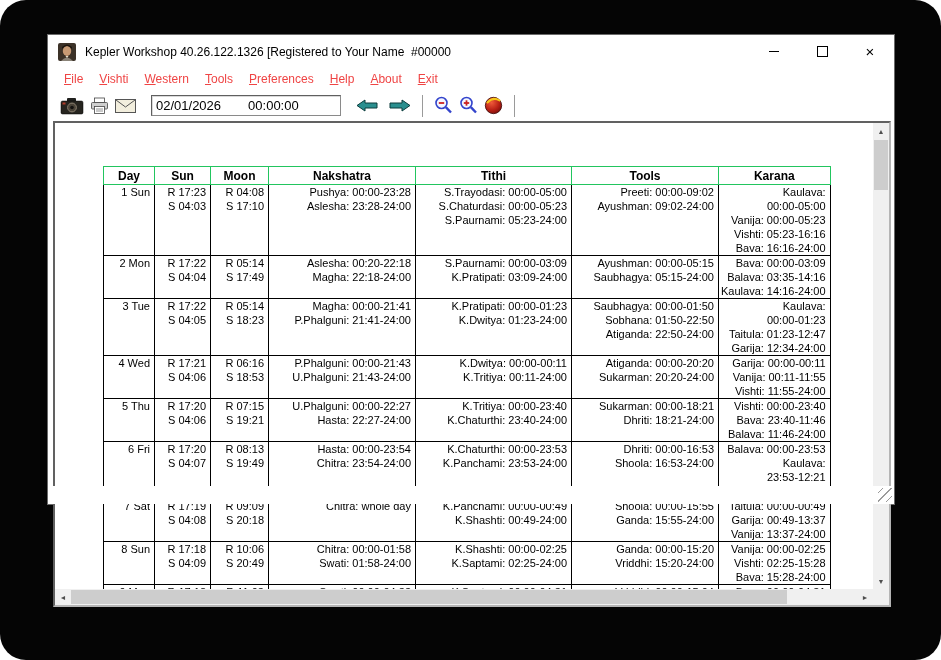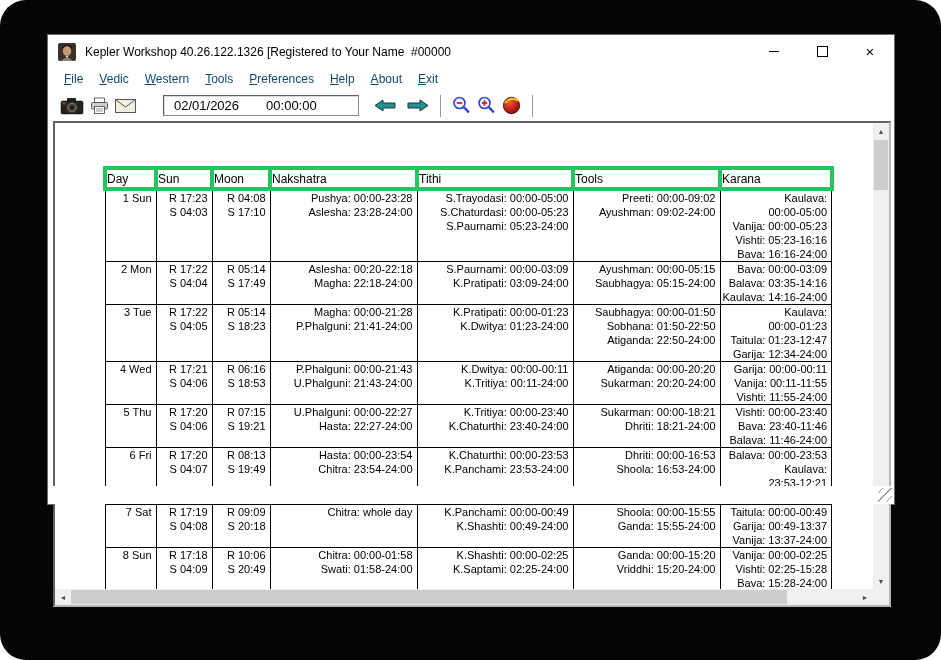--- a/index.html
+++ b/index.html
@@ -12,39 +12,39 @@
   .titlebar{height:33px;display:flex;align-items:center;padding-left:10px;}
   .appicon{width:18px;height:18px;margin-right:9px;display:inline-block;}
   .title{font-size:12px;color:#000;white-space:pre;}
   .winbtns{margin-left:auto;display:flex;height:100%;}
   .wbtn{width:48px;height:100%;display:flex;align-items:center;justify-content:center;cursor:default;}
   .min-glyph{width:10px;height:1px;background:#000;display:inline-block;}
   .max-glyph{width:9px;height:9px;border:1px solid #000;display:inline-block;}
   .close-glyph{font-size:15px;line-height:1;color:#000;}
   
   .menubar{height:22px;display:flex;align-items:center;padding-left:8px;}
-  .mitem{display:inline-block;font-size:12px;color:#0c4a6e;padding:3px 8px;cursor:default;}
+  .mitem{display:inline-block;font-size:12px;color:#ef4444;padding:3px 8px;cursor:default;}
   .mitem::first-letter{text-decoration:underline;}
   
   .toolbar{height:31px;display:flex;align-items:center;padding-left:9px;}
   .tbtn{background:none;border:none;padding:1px 3px;margin:0;display:flex;align-items:center;cursor:default;}
-  .datefield{width:184px;height:19px;margin-left:24px;background:#fff;
+  .datefield{width:184px;height:19px;margin-left:12px;background:#fff;
              border:1px solid #8a8a8a;border-top-color:#5f5f5f;border-left-color:#5f5f5f;
              box-shadow:inset 1px 1px 0 #d9d9d9;
-             display:flex;align-items:center;padding-left:10px;font-size:13px;}
+             display:flex;align-items:center;padding-left:4px;font-size:13px;}
   .timeval{margin-left:27px;}
   .navgrp{margin-left:12px;display:flex;align-items:center;gap:5px;}
   .tsep{width:1px;height:22px;background:#9a9a9a;margin:0 8px;}
   
   .content{position:absolute;left:5px;top:86px;width:834px;height:482px;
            border:2px inset #b5b5b5;background:#fff;overflow:hidden;}
   .page{position:absolute;left:0;top:0;width:818px;height:466px;background:#fff;overflow:hidden;}
   .rtitle{position:absolute;left:48px;top:27px;font-size:11.5px;font-weight:bold;white-space:pre;color:#000;}
   table.pancha{position:absolute;left:48px;top:43px;border-collapse:collapse;table-layout:fixed;}
-  table.pancha th{border:4px solid #22c55e;font-size:12px;font-weight:normal;height:17px;padding:0;text-align:left;}
+  table.pancha th{border:1px solid #22c55e;font-size:12px;font-weight:bold;height:17px;padding:0;text-align:center;}
   table.pancha td{border:1px solid #000;font-size:11px;line-height:14px;vertical-align:top;
                   text-align:right;padding:0 4px 0 2px;color:#000;}
   td.col-day{text-align:center;padding:0;}
   .ln{white-space:nowrap;}
   
   .vscroll{position:absolute;top:0;right:0;width:16px;height:466px;background:#f0f0f0;}
   .hscroll{position:absolute;left:0;bottom:0;width:818px;height:16px;background:#f0f0f0;}
   .scorner{position:absolute;right:0;bottom:0;width:16px;height:16px;background:#f0f0f0;}
   .sbtn{position:absolute;width:16px;height:16px;display:flex;align-items:center;justify-content:center;
         font-size:7px;color:#4e4e4e;background:#f0f0f0;}
@@ -81,21 +81,21 @@
           <span class="max-glyph"></span>
         </div>
         <div class="wbtn">
           <span class="close-glyph">×</span>
         </div>
       </div>
     </div>
 
     <div class="menubar">
       <span class="mitem">File</span>
-      <span class="mitem">Vedic</span>
+      <span class="mitem">Vishti</span>
       <span class="mitem">Western</span>
       <span class="mitem">Tools</span>
       <span class="mitem">Preferences</span>
       <span class="mitem">Help</span>
       <span class="mitem">About</span>
       <span class="mitem">Exit</span>
     </div>
 
     <div class="toolbar">
       <button class="tbtn">
@@ -263,21 +263,21 @@
                 </td>
                 <td class="col-sun">
                   <div class="ln">R 17:22</div>
                   <div class="ln">S 04:05</div>
                 </td>
                 <td class="col-moon">
                   <div class="ln">R 05:14</div>
                   <div class="ln">S 18:23</div>
                 </td>
                 <td class="col-nakshatra">
-                  <div class="ln">Magha: 00:00-21:28</div>
+                  <div class="ln">Magha: 00:00-21:41</div>
                   <div class="ln">P.Phalguni: 21:41-24:00</div>
                 </td>
                 <td class="col-tithi">
                   <div class="ln">K.Pratipati: 00:00-01:23</div>
                   <div class="ln">K.Dwitya: 01:23-24:00</div>
                 </td>
                 <td class="col-yoga">
                   <div class="ln">Saubhagya: 00:00-01:50</div>
                   <div class="ln">Sobhana: 01:50-22:50</div>
                   <div class="ln">Atiganda: 22:50-24:00</div>

